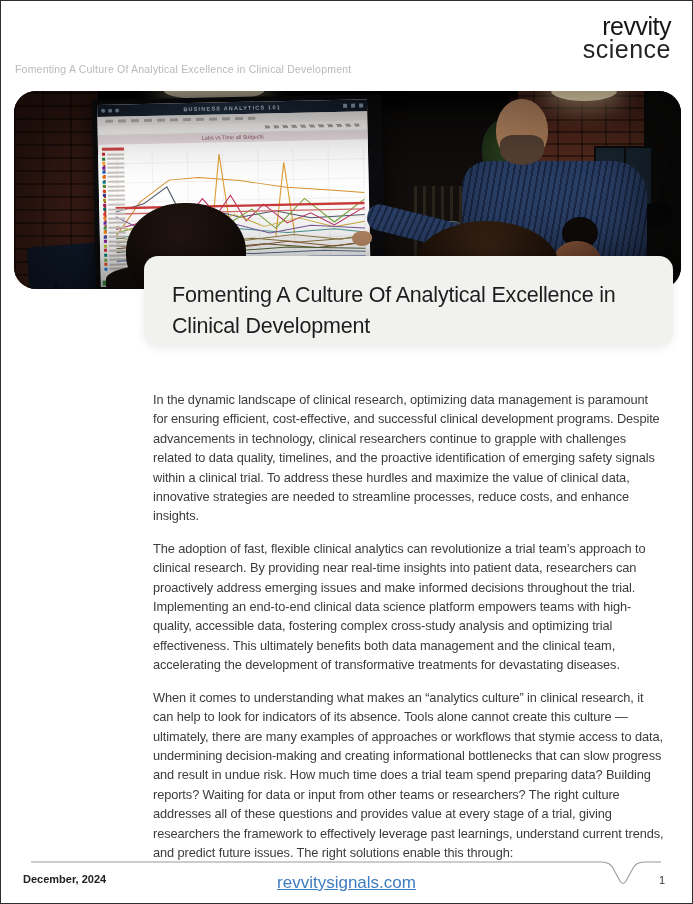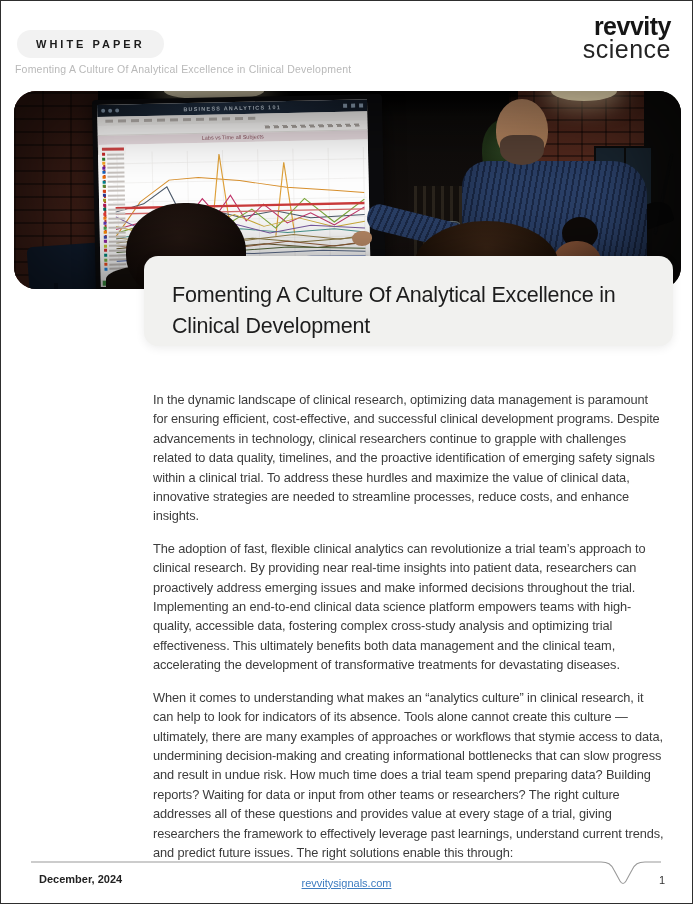--- a/index.html
+++ b/index.html
@@ -4,21 +4,21 @@
 <style>
   html,body{margin:0;padding:0;background:#ffffff;}
   body{width:693px;height:904px;font-family:"Liberation Sans",sans-serif;}
   .page{position:relative;width:691px;height:902px;border:1px solid #2e2e2e;background:#fff;overflow:hidden;}
 
   
   .badge{position:absolute;left:16px;top:29px;background:#f2f2f2;border-radius:16px;
          padding:8px 19px;font-size:11px;font-weight:bold;letter-spacing:3px;color:#1c1c1c;}
   .subtitle{position:absolute;left:14px;top:62px;font-size:10.5px;color:#b9b9b9;letter-spacing:.2px;}
   .logo{position:absolute;right:21px;top:13px;text-align:right;color:#161616;line-height:1;}
-  .logo .l1{font-size:25px;font-weight:700;letter-spacing:-.5px;}
+  .logo .l1{font-size:25px;font-weight:400;letter-spacing:-.5px;}
   .logo .l2{font-size:25px;font-weight:300;letter-spacing:.5px;margin-top:-2px;color:#242424;}
 
   
   .hero{position:absolute;left:13px;top:90px;width:667px;height:198px;border-radius:22px;
         overflow:hidden;background:linear-gradient(#0b0a09,#181210);}
   .hero *{position:absolute;}
   .brick-left{left:0;top:0;width:84px;height:198px;background-color:#4e261c;
     background-image:linear-gradient(rgba(0,0,0,.45),rgba(0,0,0,.15)),
       repeating-linear-gradient(0deg,rgba(0,0,0,.4) 0 2px,transparent 2px 13px),
       repeating-linear-gradient(90deg,rgba(0,0,0,.35) 0 2px,transparent 2px 28px);}
@@ -126,31 +126,30 @@
        color:#1d1d1d;letter-spacing:-.2px;}
 
   
   .article{position:absolute;left:152px;top:389px;width:512px;color:#3c3c3c;
        font-size:12.8px;line-height:19.4px;letter-spacing:-.1px;}
   .article p{margin:0 0 13px 0;}
   .article h2{margin:22px 0 11px 0;font-size:19px;font-weight:500;color:#2e8fa0;letter-spacing:-.2px;}
 
   
   .footer-rule{position:absolute;left:30px;top:857px;width:632px;height:32px;}
-  .f-date{position:absolute;left:22px;top:872px;font-size:11px;font-weight:600;color:#222;margin-left:16px;}
+  .f-date{position:absolute;left:22px;top:872px;font-size:11px;font-weight:600;color:#222;}
   .f-link{position:absolute;left:0;top:872px;width:691px;text-align:center;}
-  .f-link a{font-size:11px;color:#3e7cc0;text-decoration:underline;}
+  .f-link a{font-size:17px;color:#3e7cc0;text-decoration:underline;}
   .f-page{position:absolute;right:27px;top:873px;font-size:11px;color:#333;}
 </style>
 </head>
 <body>
 
 <div class="page">
 
-  <div class="badge">WHITE PAPER</div>
   <div class="subtitle">Fomenting A Culture Of Analytical Excellence in Clinical Development</div>
   <div class="logo">
     <div class="l1">revvity</div>
     <div class="l2">science</div>
   </div>
 
   <div class="hero">
     <div class="brick-left"></div>
     <div class="curtain"></div>
     <div class="brick-right"></div>

